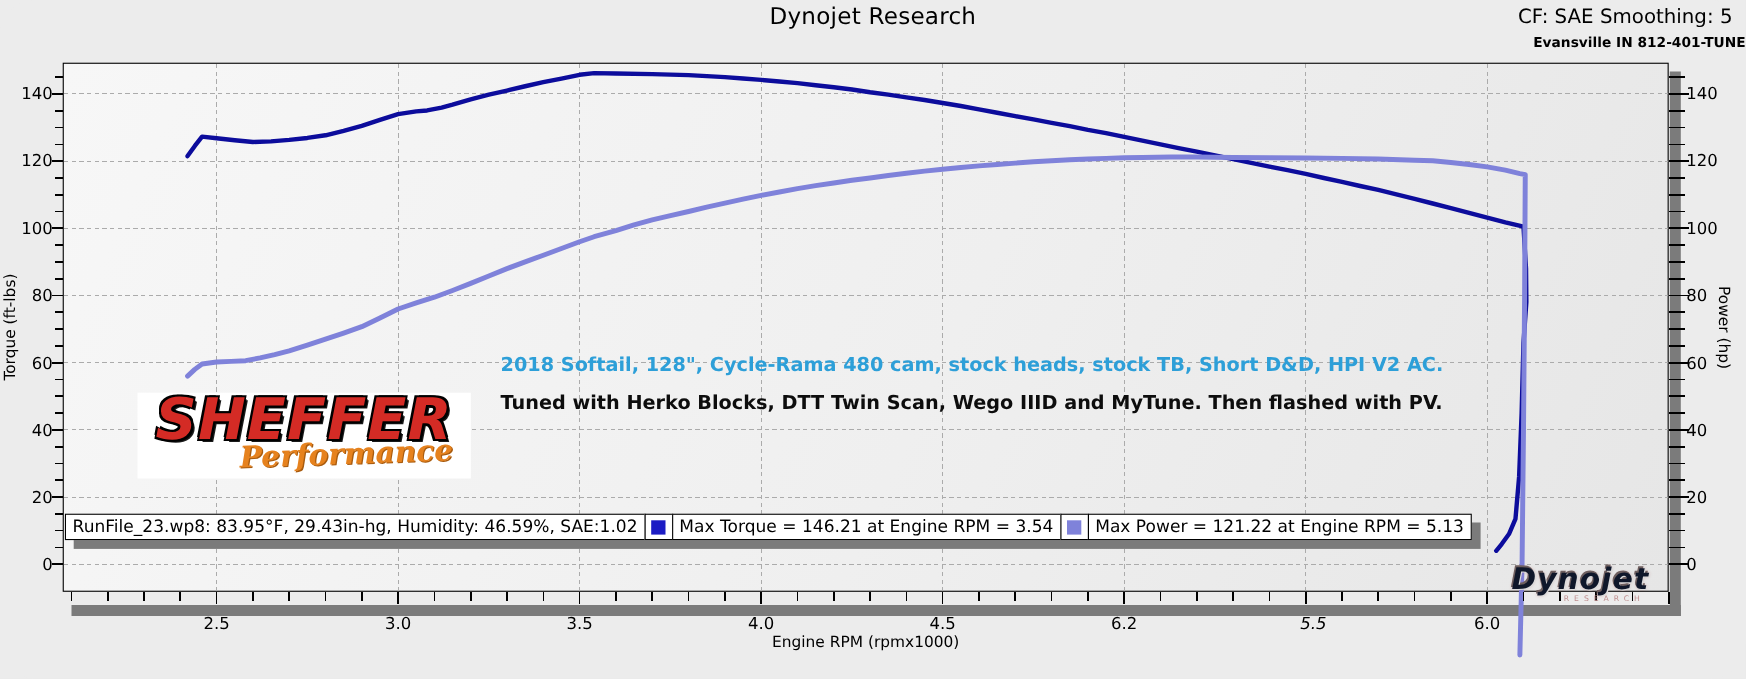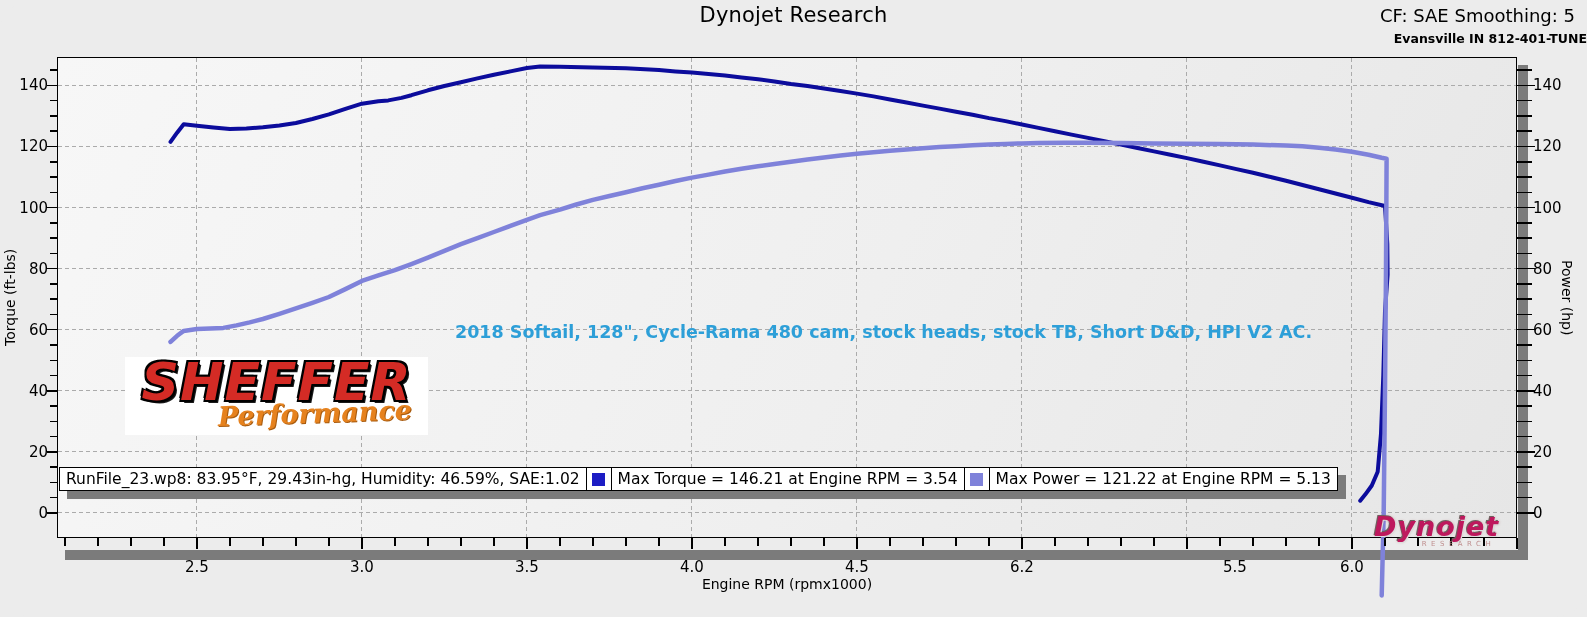--- a/index.html
+++ b/index.html
@@ -59,21 +59,21 @@
   }
   .logo-line2{
     font-family:"DejaVu Serif","Liberation Serif",serif;font-style:italic;font-weight:bold;
     font-size:27px;line-height:27px;color:#e6821e;text-align:right;padding-right:16px;margin-top:-4px;
     transform:rotate(-2deg);text-shadow:1px 1px 0 #a85b0e;
   }
   
   .watermark{position:absolute;left:1374px;top:514px;text-align:right;}
   .wm-main{
     font-size:27px;line-height:26px;font-weight:bold;font-style:italic;letter-spacing:1px;
-    color:#be185d;
+    color:#0f172a;
     text-shadow:1px 1px 0 #dcdcdc,-1px -1px 0 #6e5f5f,0 0 3px rgba(165,70,70,.45);
     text-align:right;
   }
   .wm-sub{font-size:7px;letter-spacing:4.5px;color:#bf8e8e;margin-top:0;padding-right:4px;}
 </style>
 </head>
 <body>
 
 <div id="canvas">
 
@@ -85,21 +85,21 @@
   <div class="shadow-right"></div>
   <div class="shadow-bottom"></div>
 
   <div id="tick-layer">
       <div class="xtick" style="left: 196.928px;">2.5</div>
       <div class="xtick" style="left: 361.937px;">3.0</div>
       <div class="xtick" style="left: 526.946px;">3.5</div>
       <div class="xtick" style="left: 691.955px;">4.0</div>
       <div class="xtick" style="left: 856.964px;">4.5</div>
       <div class="xtick" style="left: 1021.97px;">6.2</div>
-      <div class="xtick" style="left: 1235px;">5.5</div>
+      <div class="xtick" style="left: 1194px; font-style: italic;">5.5</div>
       <div class="xtick" style="left: 1351.99px;">6.0</div>
       <div class="ytick-l" style="top: 504.957px;">0</div>
       <div class="ytick-r" style="top: 504.957px;">0</div>
       <div class="ytick-l" style="top: 443.878px;">20</div>
       <div class="ytick-r" style="top: 443.878px;">20</div>
       <div class="ytick-l" style="top: 382.799px;">40</div>
       <div class="ytick-r" style="top: 382.799px;">40</div>
       <div class="ytick-l" style="top: 321.719px;">60</div>
       <div class="ytick-r" style="top: 321.719px;">60</div>
       <div class="ytick-l" style="top: 260.64px;">80</div>
@@ -236,20 +236,21 @@
       <line x1="1517" y1="85.4019047619048" x2="1535" y2="85.4019047619048" stroke="#000" stroke-width="1.5" shape-rendering="crispEdges"></line>
       <line x1="50" y1="70.13206349206354" x2="57" y2="70.13206349206354" stroke="#000" stroke-width="1.5" shape-rendering="crispEdges"></line>
       <line x1="1517" y1="70.13206349206354" x2="1532" y2="70.13206349206354" stroke="#000" stroke-width="1.5" shape-rendering="crispEdges"></line>
     </svg>
 
   <div class="axis-y-title-left">Torque (ft-lbs)</div>
   <div class="axis-y-title-right">Power (hp)</div>
   <div class="axis-x-title">Engine RPM (rpmx1000)</div>
 
   <div class="note-build" id="note-build" style="color: rgb(45, 159, 216);">2018 Softail, 128", Cycle-Rama 480 cam, stock heads, stock TB, Short D&amp;D, HPI V2 AC.</div>
+  <div class="note-tune">Tuned with Herko Blocks, DTT Twin Scan, Wego IIID and MyTune. Then flashed with PV.</div>
 
   <div class="logo">
     <div class="logo-line1">SHEFFER</div>
     <div class="logo-line2">Performance</div>
   </div>
 
   <div class="legend-row">
     <div class="legend-box">RunFile_23.wp8: 83.95°F, 29.43in-hg, Humidity: 46.59%, SAE:1.02</div>
     <div class="legend-box swatch-box">
       <span class="swatch" id="swatch-torque" style="background: rgb(28, 28, 196);"></span>

